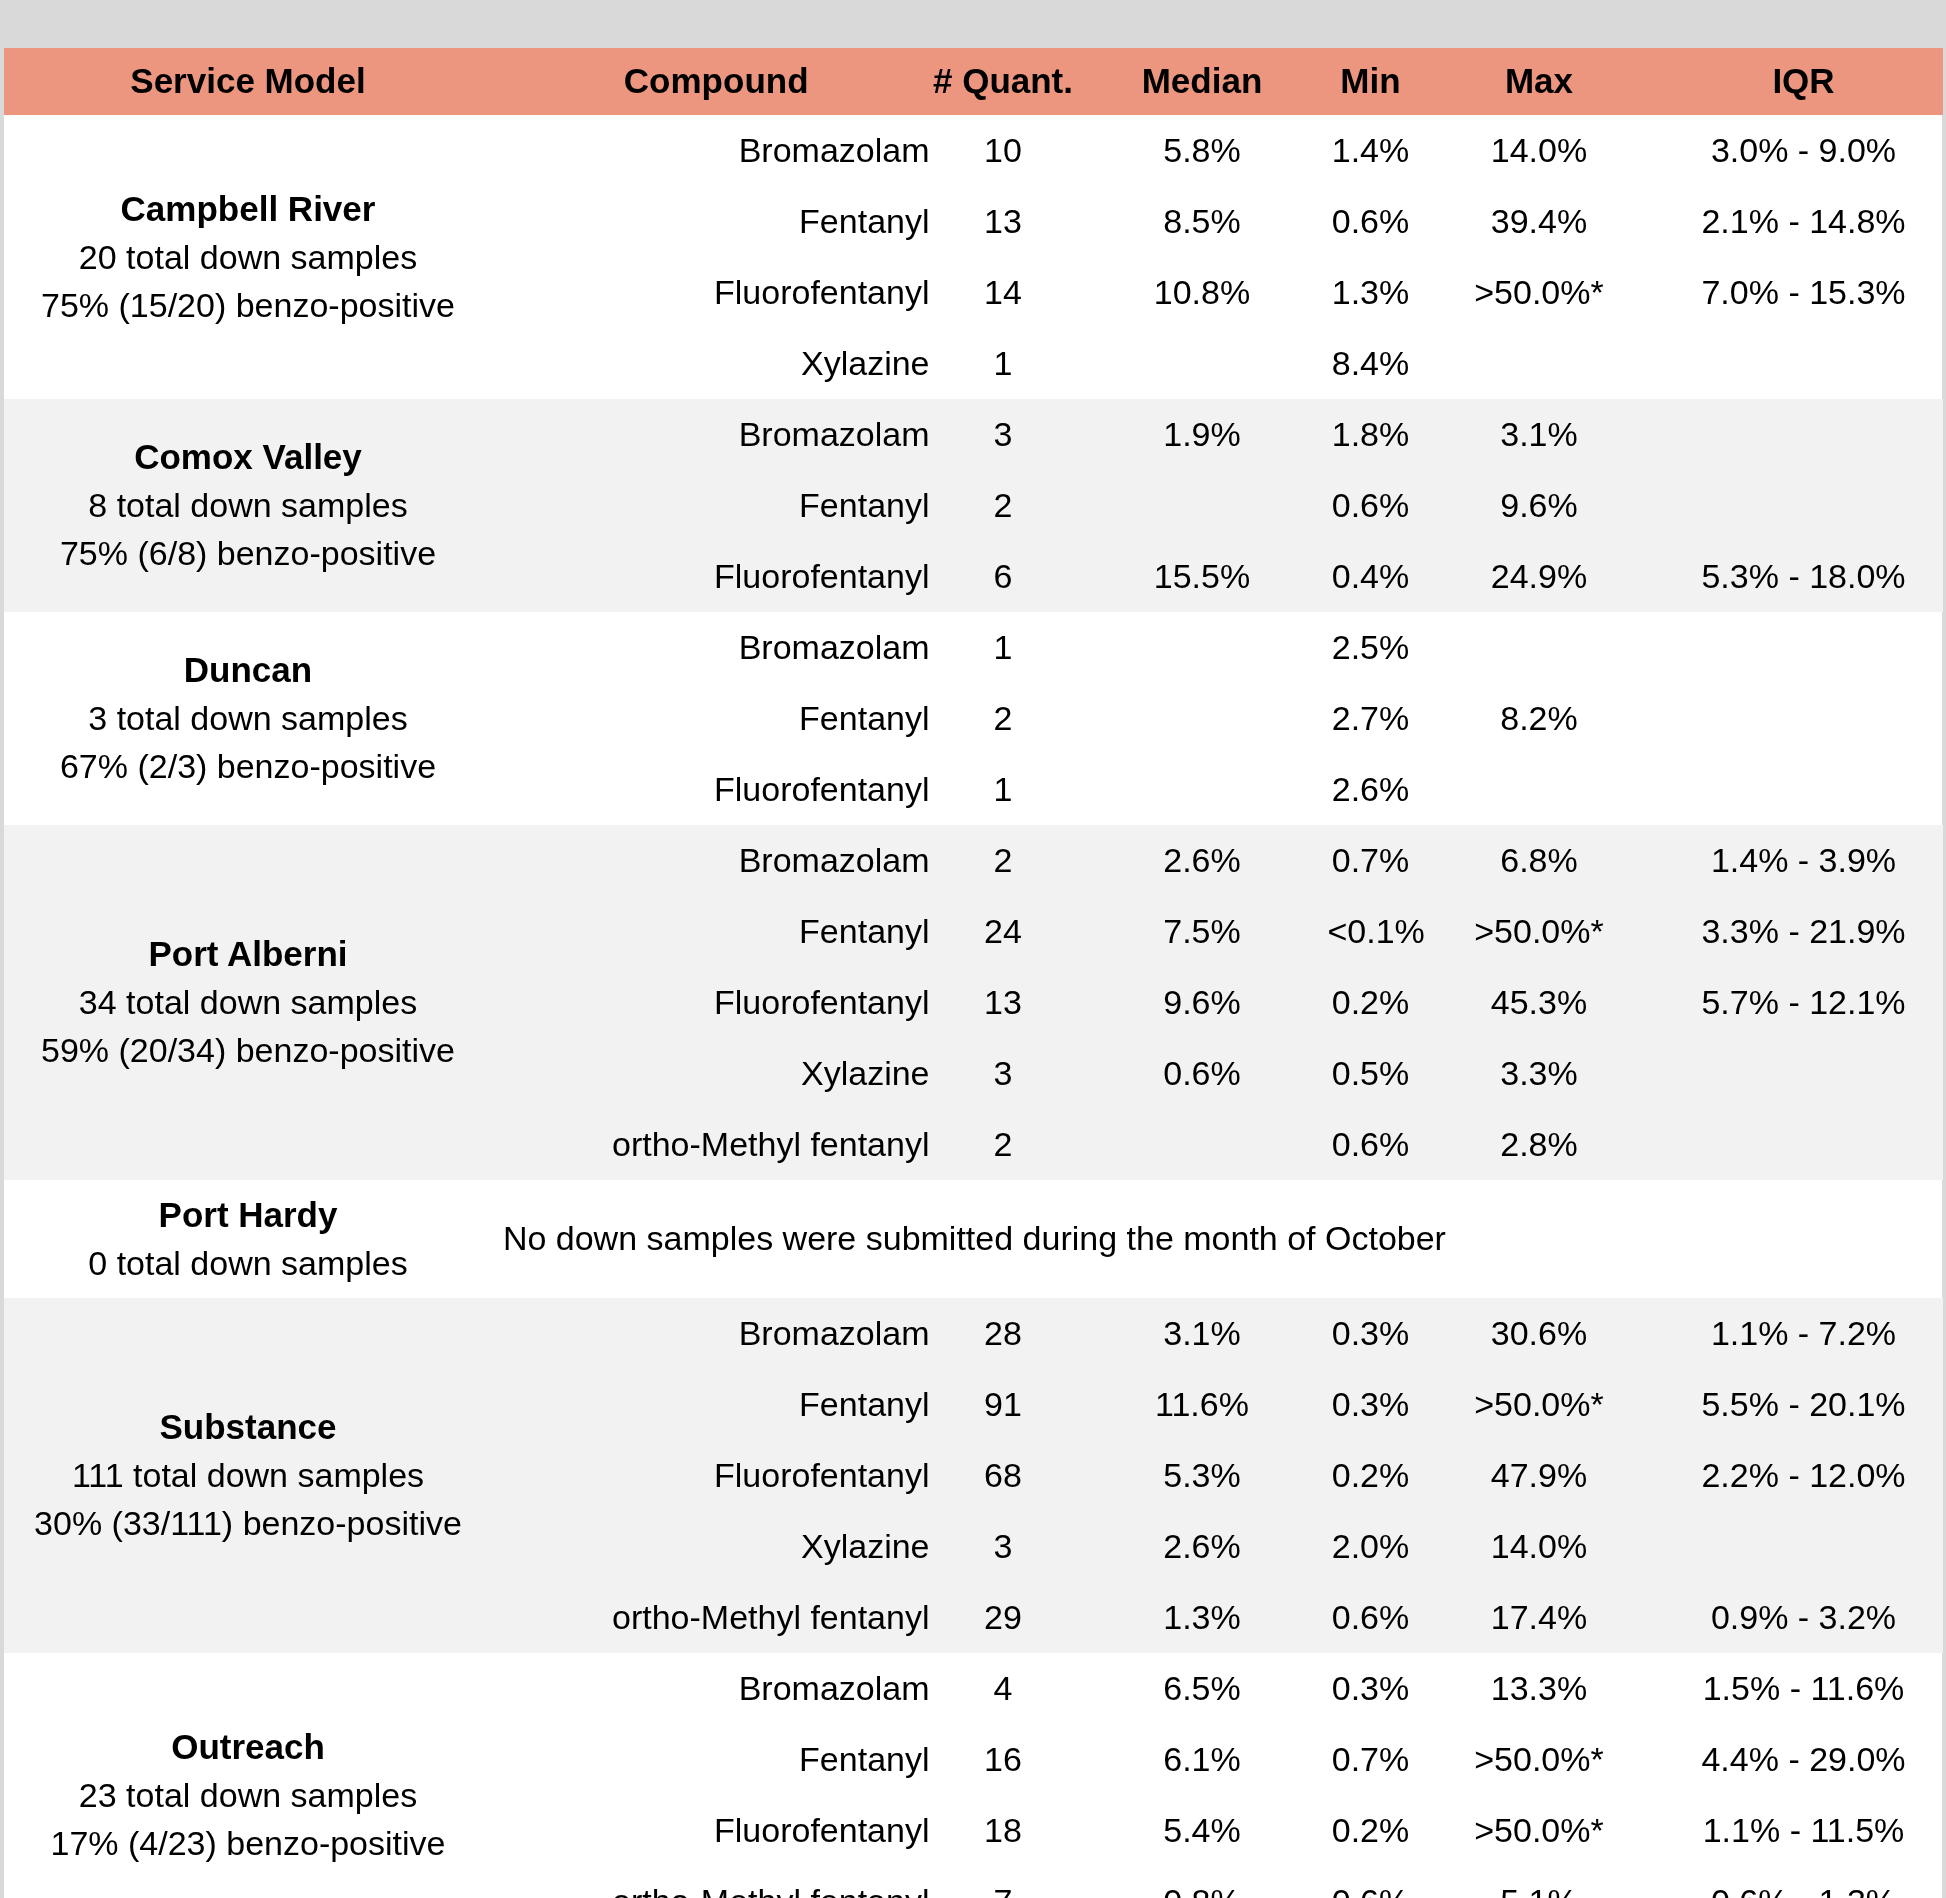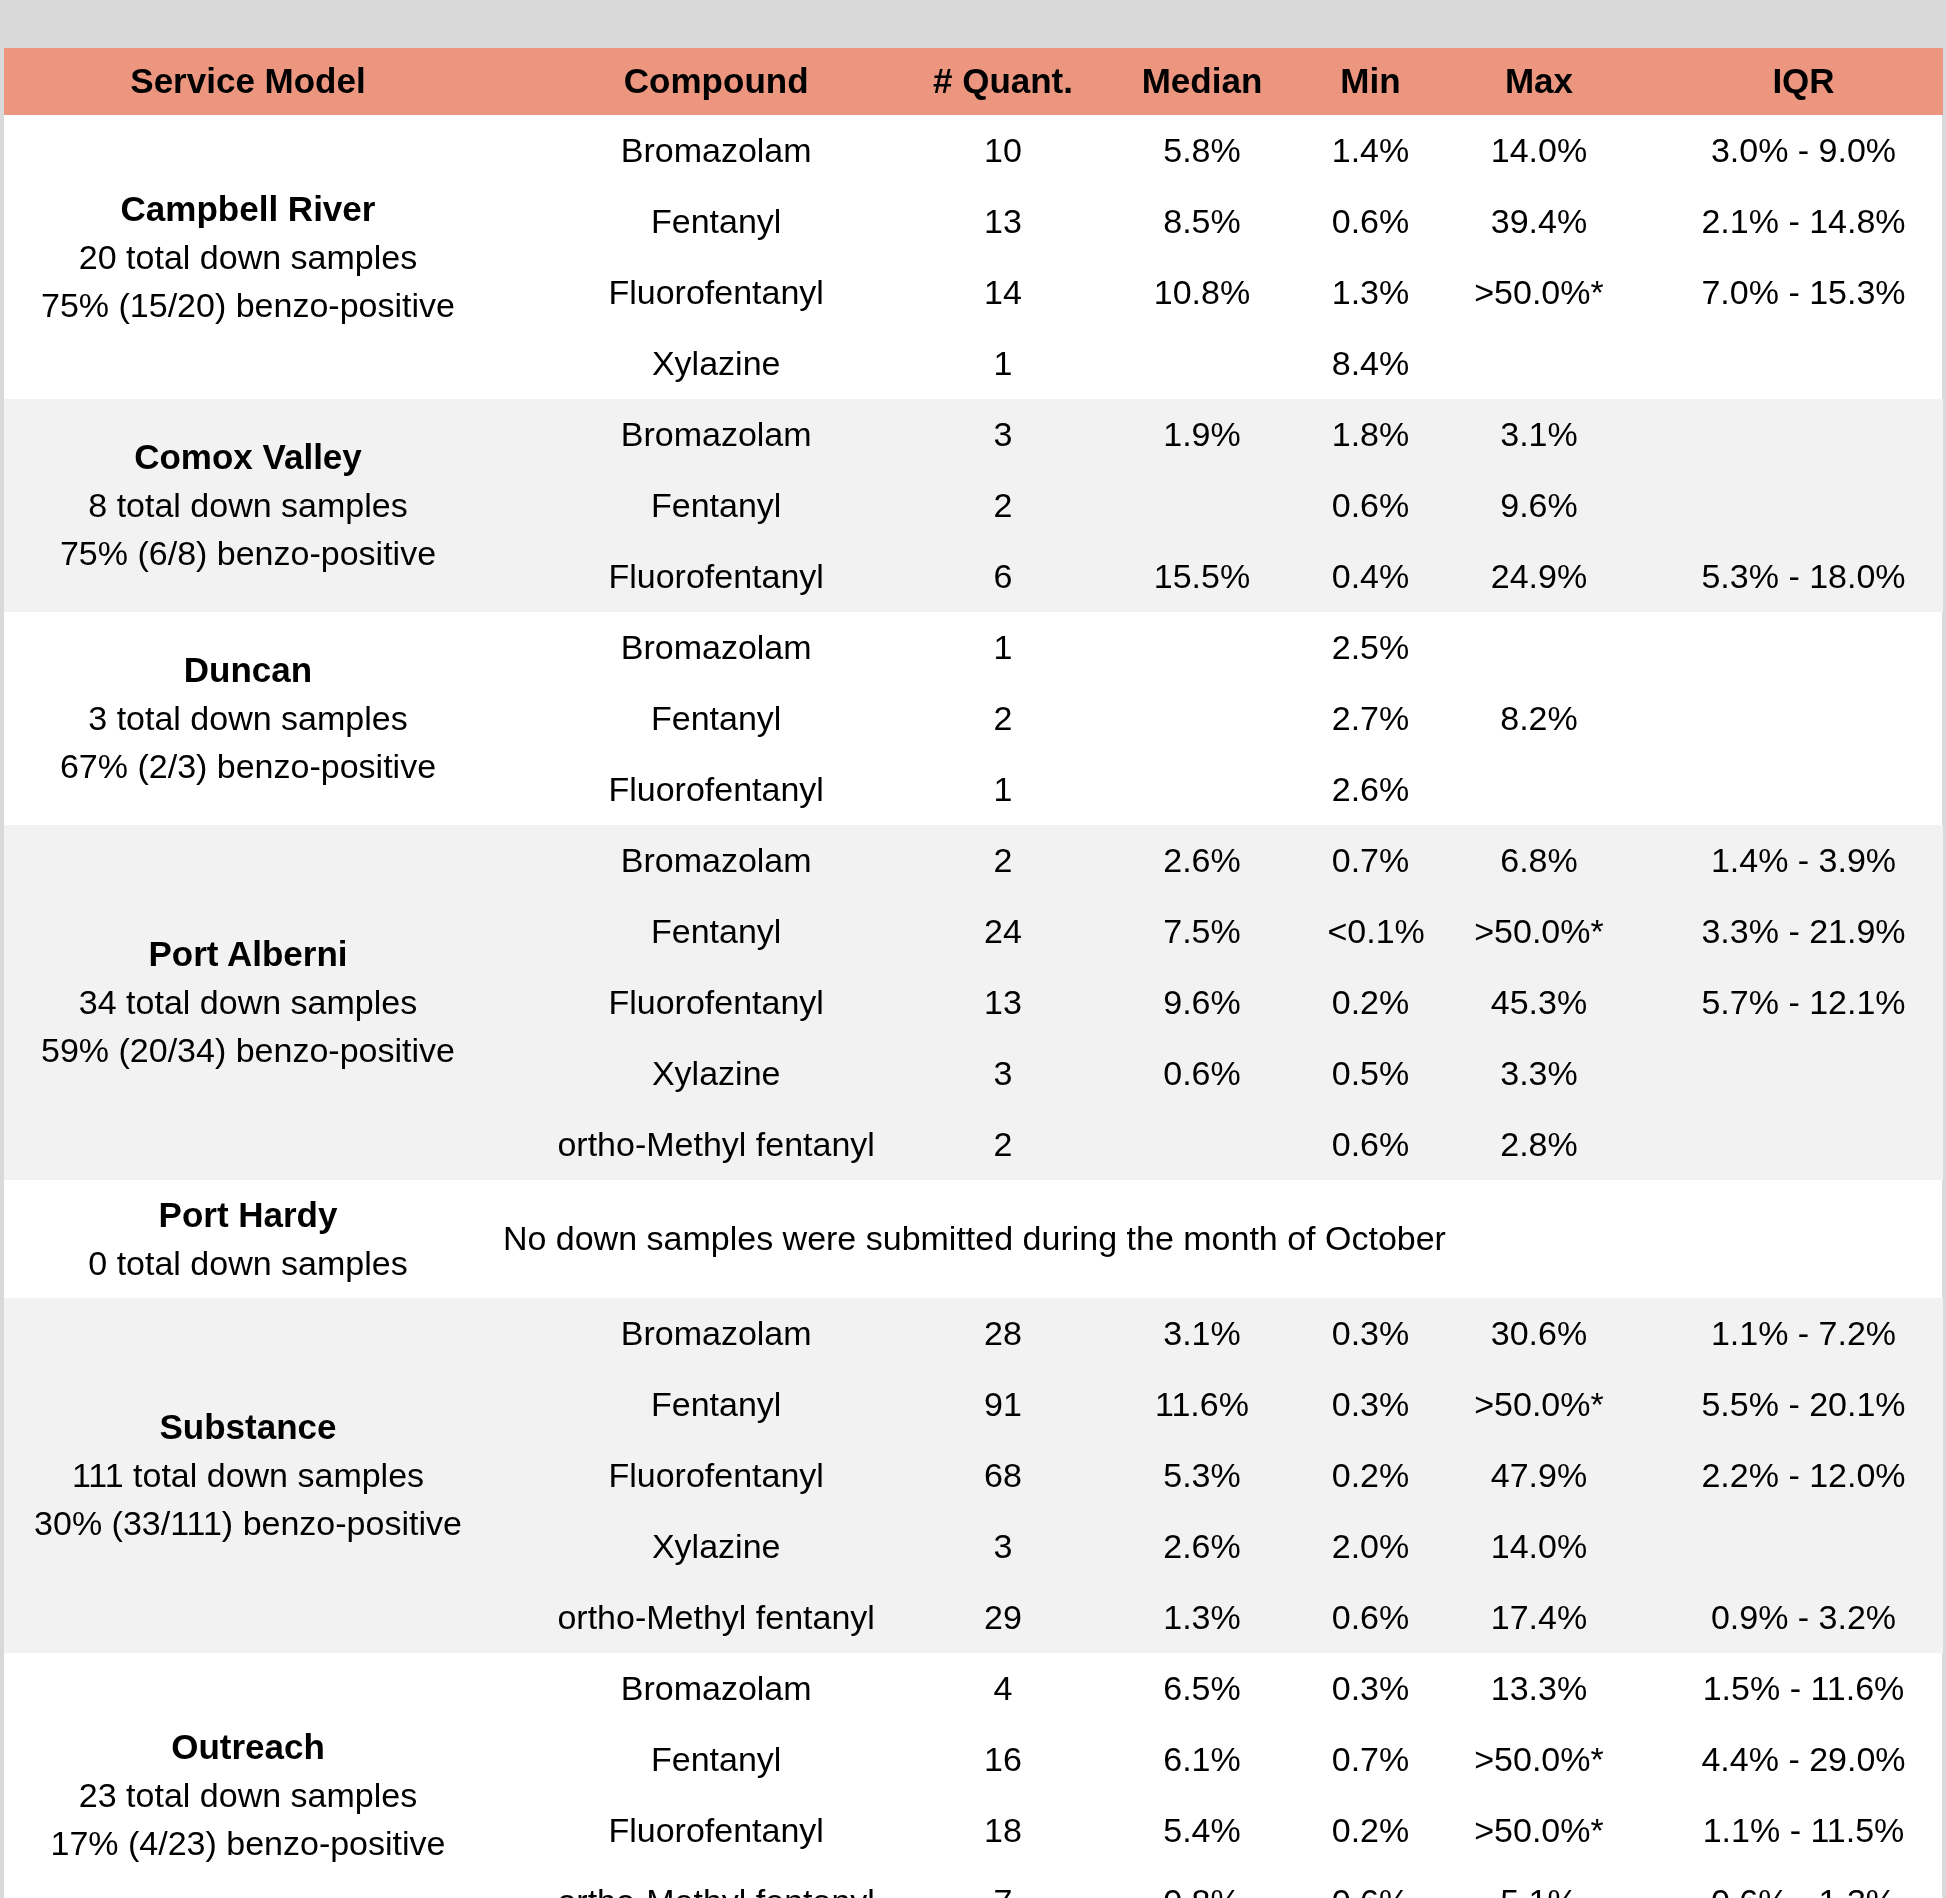--- a/index.html
+++ b/index.html
@@ -18,21 +18,21 @@
   }
   th {
     background: #ec9680; height: 67px; font-size: 35px; font-weight: bold;
     padding: 0; text-align: center; vertical-align: middle;
   }
   th.left { text-align: center; padding-left: 10.4px; }
   td {
     height: 71px; font-size: 34px; padding: 0; vertical-align: middle;
     text-align: center; white-space: nowrap;
   }
-  td.compound { text-align: center; padding-left: 10.4px; }
+  td.compound { text-align: right; padding-left: 10.4px; }
   td.model { line-height: 48px; }
   td.model .name { font-weight: bold; font-size: 35px; display: block; text-align: center; }
   td.model .line { display: block; }
   tr.shade td { background: #f2f2f2; }
   tr.hardy td { height: 118px; }
   td.note { text-align: left; padding-left: 10.4px; }
 </style>
 </head>
 <body>
 

